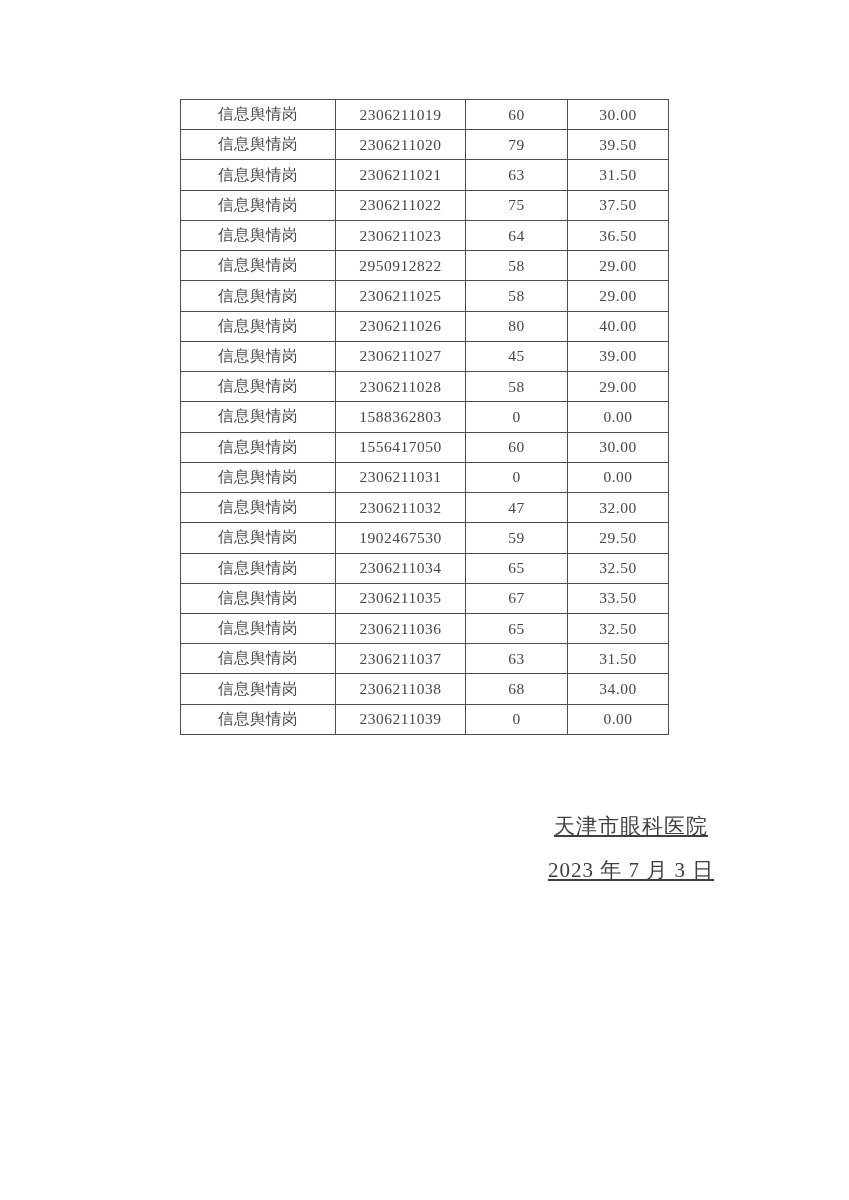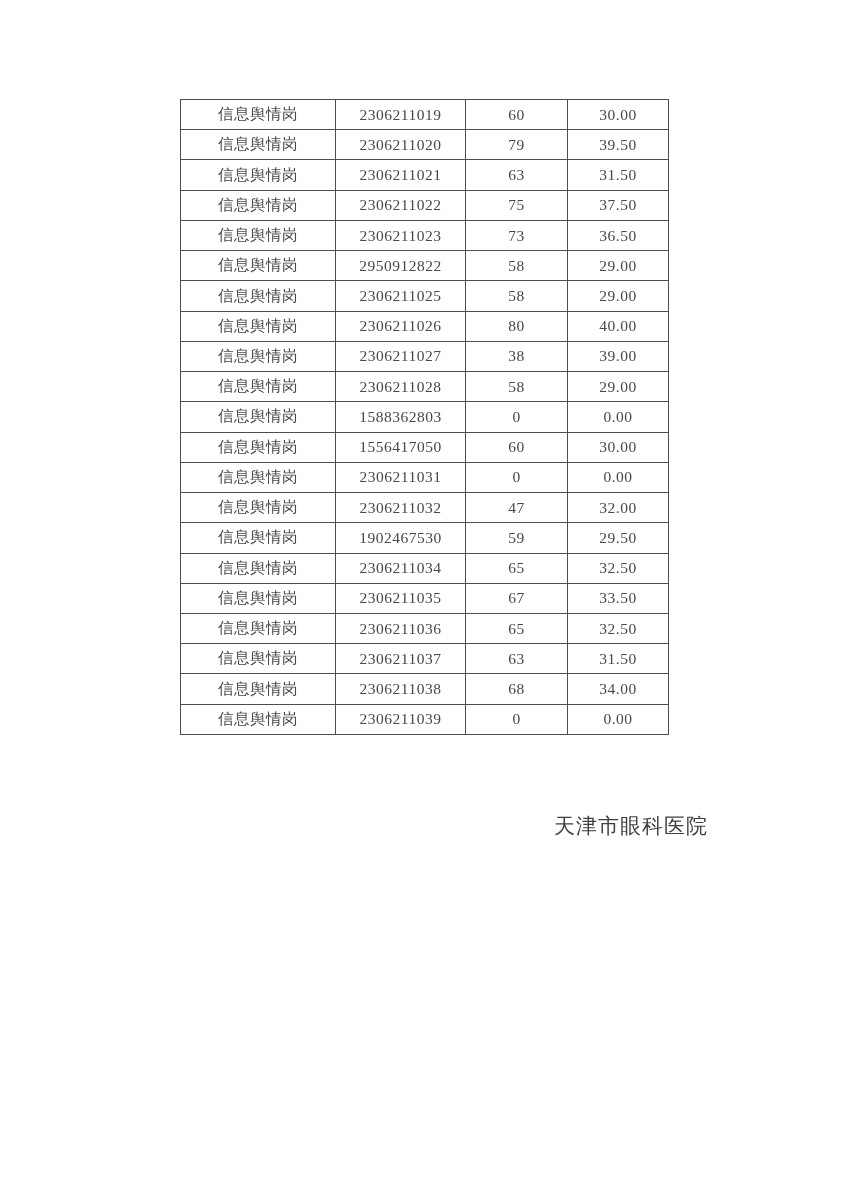--- a/index.html
+++ b/index.html
@@ -34,20 +34,21 @@
     letter-spacing: 0.5px;
     white-space: nowrap;
   }
   .footer-block {
     position: absolute;
     left: 450px;
     top: 804px;
     width: 362px;
     text-align: center;
     color: #3f3f3f;
+    text-decoration: underline;
   }
   .footer-line {
     height: 44px;
     line-height: 44px;
     font-size: 21px;
     letter-spacing: 1px;
     white-space: nowrap;
   }
 </style>
 </head>
@@ -87,21 +88,21 @@
     <tr>
       <td>信息舆情岗</td>
       <td>2306211022</td>
       <td>75</td>
       <td>37.50</td>
     </tr>
 
     <tr>
       <td>信息舆情岗</td>
       <td>2306211023</td>
-      <td>73</td>
+      <td>64</td>
       <td>36.50</td>
     </tr>
 
     <tr>
       <td>信息舆情岗</td>
       <td>2950912822</td>
       <td>58</td>
       <td>29.00</td>
     </tr>
 
@@ -115,21 +116,21 @@
     <tr>
       <td>信息舆情岗</td>
       <td>2306211026</td>
       <td>80</td>
       <td>40.00</td>
     </tr>
 
     <tr>
       <td>信息舆情岗</td>
       <td>2306211027</td>
-      <td>38</td>
+      <td>45</td>
       <td>39.00</td>
     </tr>
 
     <tr>
       <td>信息舆情岗</td>
       <td>2306211028</td>
       <td>58</td>
       <td>29.00</td>
     </tr>
 
@@ -207,15 +208,16 @@
       <td>信息舆情岗</td>
       <td>2306211039</td>
       <td>0</td>
       <td>0.00</td>
     </tr>
   </tbody>
   </table>
 
   <div class="footer-block">
     <div class="footer-line">天津市眼科医院</div>
+    <div class="footer-line">2023 年 7 月 3 日</div>
   </div>
 
 </div>
 
 </body></html>

